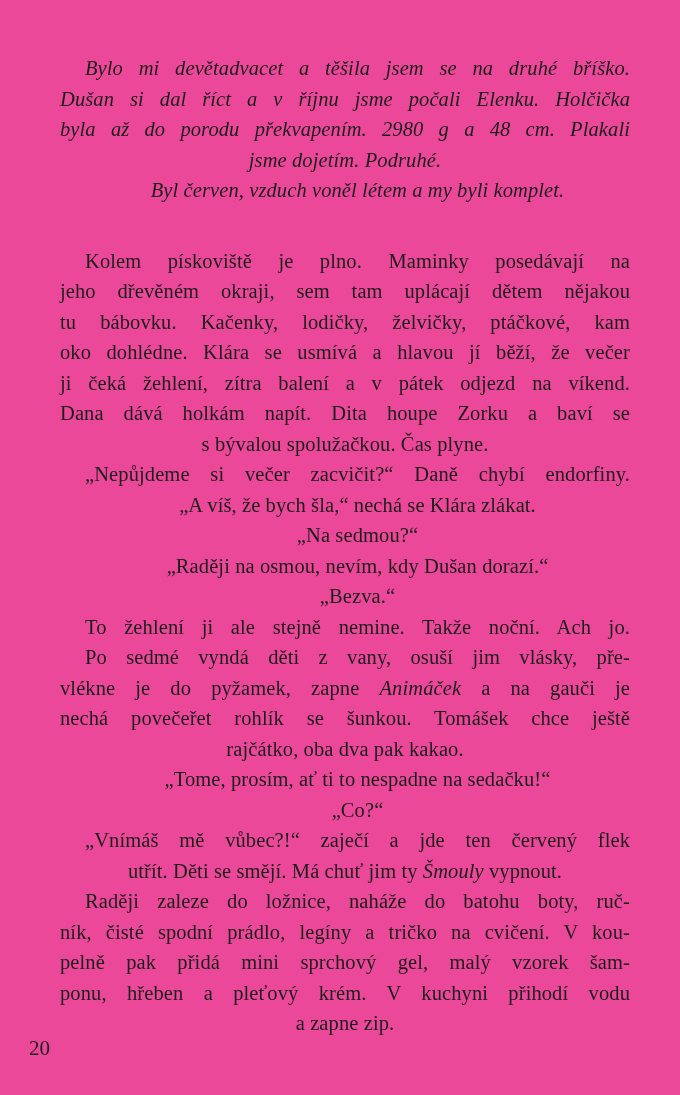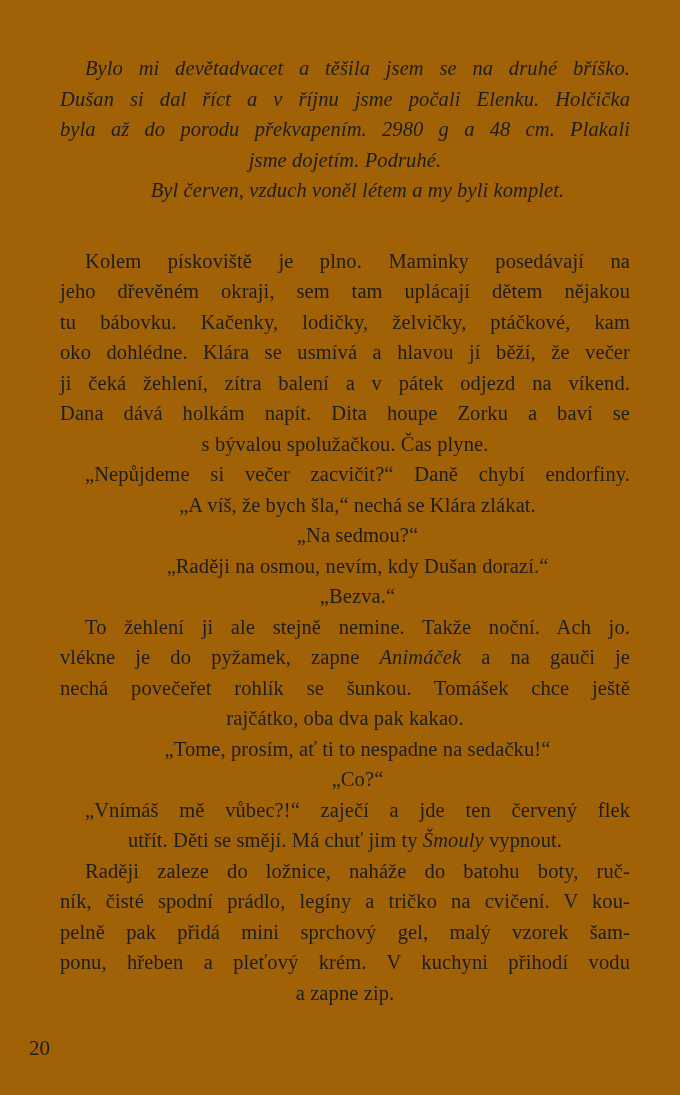--- a/index.html
+++ b/index.html
@@ -7,21 +7,21 @@
   body {
     font-family: "Liberation Serif", "DejaVu Serif", serif;
     background: #fdfdfc;
     color: #1d1d1d;
   }
   .page {
     position: relative;
     width: 680px;
     height: 1095px;
     overflow: hidden;
-    background: #a16207;
+    background: #ec4899;
   }
   .text-block {
     position: absolute;
     left: 60px;
     top: 53px;
     width: 570px;
   }
   .line {
     font-size: 20.5px;
     line-height: 30.5px;
@@ -62,20 +62,21 @@
       <div class="line just"><span>oko dohlédne. Klára se usmívá a hlavou jí běží, že večer</span></div>
       <div class="line just"><span>ji čeká žehlení, zítra balení a v pátek odjezd na víkend.</span></div>
       <div class="line just"><span>Dana dává holkám napít. Dita houpe Zorku a baví se</span></div>
       <div class="line"><span>s bývalou spolužačkou. Čas plyne.</span></div>
       <div class="line indent just"><span>„Nepůjdeme si večer zacvičit?“ Daně chybí endorfiny.</span></div>
       <div class="line indent"><span>„A víš, že bych šla,“ nechá se Klára zlákat.</span></div>
       <div class="line indent"><span>„Na sedmou?“</span></div>
       <div class="line indent"><span>„Raději na osmou, nevím, kdy Dušan dorazí.“</span></div>
       <div class="line indent"><span>„Bezva.“</span></div>
       <div class="line indent just"><span>To žehlení ji ale stejně nemine. Takže noční. Ach jo.</span></div>
+      <div class="line indent just"><span>Po sedmé vyndá děti z vany, osuší jim vlásky, pře-</span></div>
       <div class="line just"><span>vlékne je do pyžamek, zapne </span><span class="it">Animáček</span><span> a na gauči je</span></div>
       <div class="line just"><span>nechá povečeřet rohlík se šunkou. Tomášek chce ještě</span></div>
       <div class="line"><span>rajčátko, oba dva pak kakao.</span></div>
       <div class="line indent"><span>„Tome, prosím, ať ti to nespadne na sedačku!“</span></div>
       <div class="line indent"><span>„Co?“</span></div>
       <div class="line indent just"><span>„Vnímáš mě vůbec?!“ zaječí a jde ten červený flek</span></div>
       <div class="line"><span>utřít. Děti se smějí. Má chuť jim ty </span><span class="it">Šmouly</span><span> vypnout.</span></div>
       <div class="line indent just"><span>Raději zaleze do ložnice, naháže do batohu boty, ruč-</span></div>
       <div class="line just"><span>ník, čisté spodní prádlo, legíny a tričko na cvičení. V kou-</span></div>
       <div class="line just"><span>pelně pak přidá mini sprchový gel, malý vzorek šam-</span></div>

